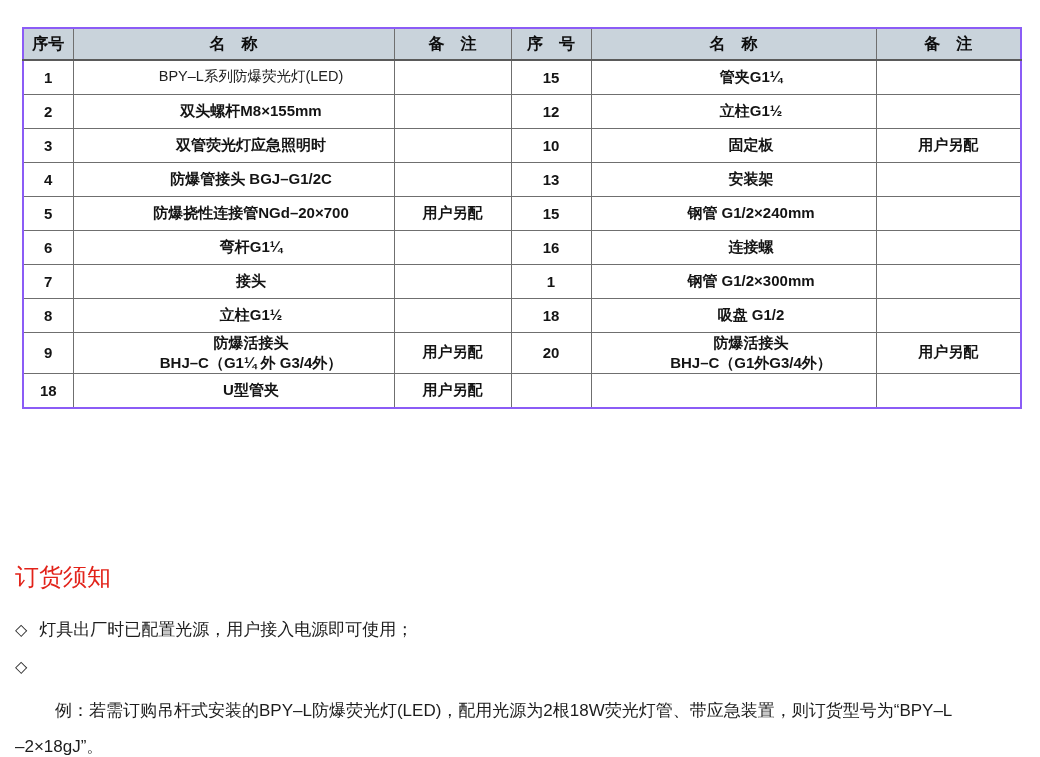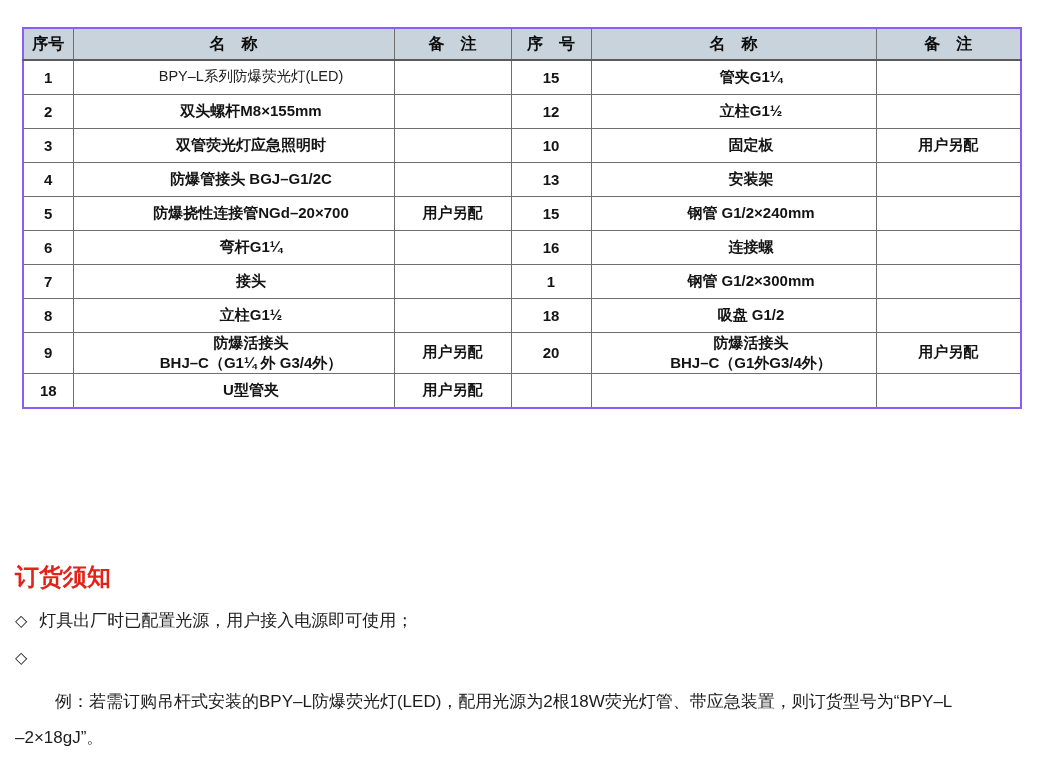--- a/index.html
+++ b/index.html
@@ -59,23 +59,23 @@
   .notes {
     position: absolute;
     left: 15px; top: 563px;
     width: 1013px;
     font-size: 17px;
     color: #1c1c1c;
   }
   .notes-title {
     color: #e2231a;
     font-size: 24px;
-    font-weight: bold;
+    font-weight: normal;
     line-height: 1.2;
-    margin-bottom: 19px;
+    margin-bottom: 28px;
   }
   .note-line {
     display: flex;
     align-items: baseline;
     margin-bottom: 17px;
     line-height: 1.2;
   }
   .diamond-icon {
     font-size: 16px;
     margin-right: 12px;

